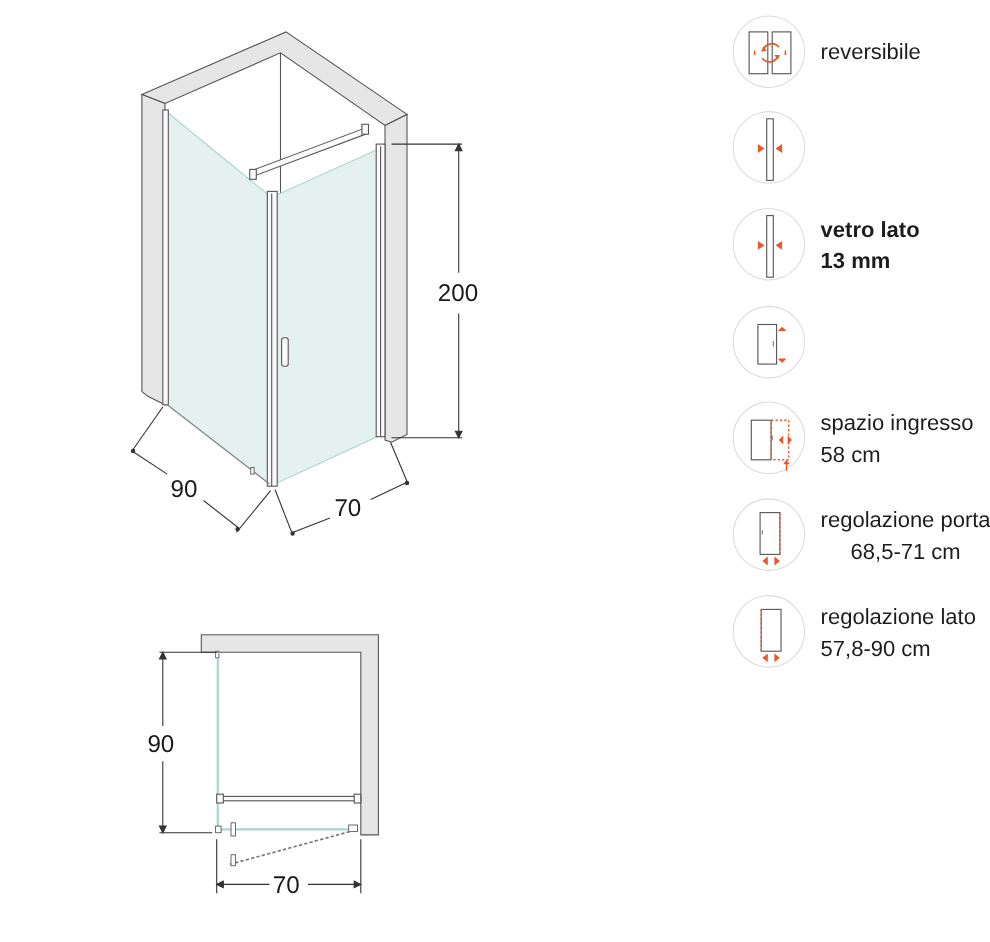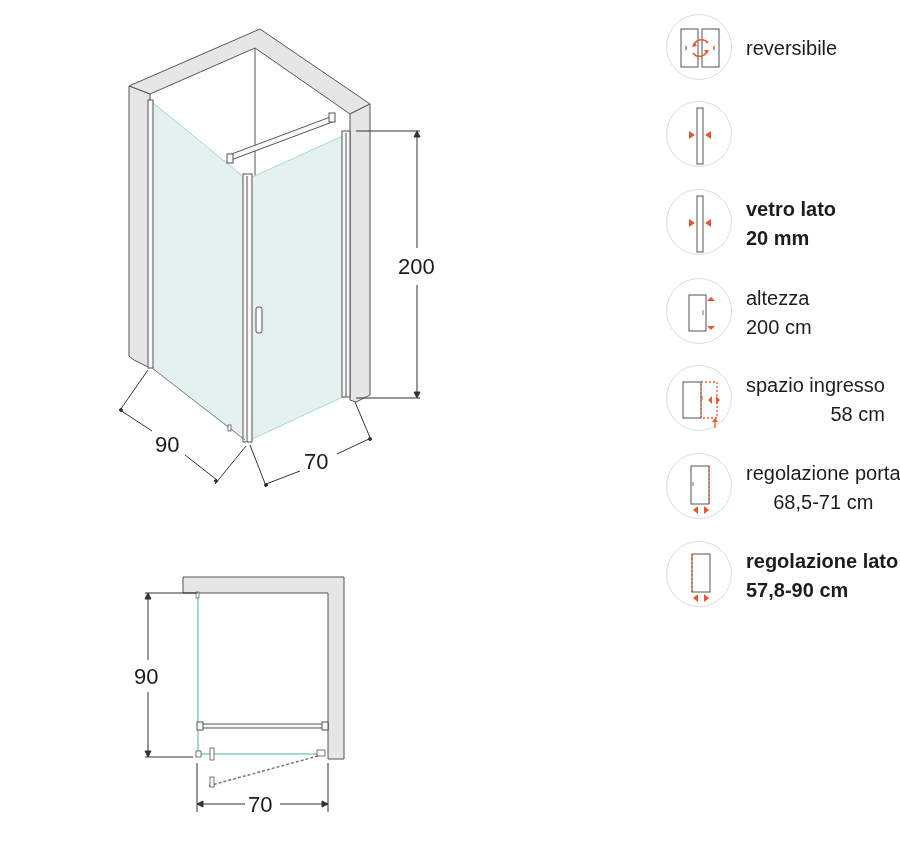--- a/index.html
+++ b/index.html
@@ -156,40 +156,36 @@
 <div class="feature" style="top:189px;font-weight:bold;">
   <div class="badge">
     <svg viewBox="0 0 66 66">
       <rect x="30" y="6" width="6" height="56" fill="none" stroke="#555" stroke-width="1"></rect>
       <polygon points="22,29 28,33 22,37" fill="#e8582a"></polygon>
       <polygon points="44,29 38,33 44,37" fill="#e8582a"></polygon>
     </svg>
   </div>
   <div class="text">
     <span>vetro lato</span>
-    <span>20 mm</span>
+    <span>13 mm</span>
   </div>
 </div>
 
 <div class="feature" style="top:278px;">
   <div class="badge">
     <svg viewBox="0 0 66 66">
       <rect x="22" y="16" width="17" height="36" fill="none" stroke="#555" stroke-width="1"></rect>
       <line x1="36" y1="31" x2="36" y2="36" stroke="#555" stroke-width="0.8"></line>
       <polygon points="44,18 48,22 40,22" fill="#e8582a"></polygon>
       <polygon points="44,51 48,47 40,47" fill="#e8582a"></polygon>
     </svg>
   </div>
-  <div class="text">
-    <span>altezza</span>
-    <span>200 cm</span>
-  </div>
-</div>
-
-<div class="feature" style="top:365px;text-align:right;">
+</div>
+
+<div class="feature" style="top:365px;">
   <div class="badge">
     <svg viewBox="0 0 66 66">
       <rect x="16" y="16" width="18" height="36" fill="none" stroke="#555" stroke-width="1"></rect>
       <rect x="34" y="16" width="16" height="36" fill="none" stroke="#e8582a" stroke-width="1.3" stroke-dasharray="2,2"></rect>
       <line x1="35" y1="30" x2="35" y2="34" stroke="#555" stroke-width="0.8"></line>
       <polygon points="41,34 45,30 45,38" fill="#e8582a"></polygon>
       <polygon points="53,34 49,30 49,38" fill="#e8582a"></polygon>
       <line x1="48" y1="54" x2="48" y2="62" stroke="#e8582a" stroke-width="1.3"></line>
       <polygon points="48,52 45,56 51,56" fill="#e8582a"></polygon>
     </svg>
@@ -209,21 +205,21 @@
       <polygon points="26,56 31,52 31,60" fill="#e8582a"></polygon>
       <polygon points="42,56 37,52 37,60" fill="#e8582a"></polygon>
     </svg>
   </div>
   <div class="text">
     <span>regolazione porta</span>
     <span>68,5-71 cm</span>
   </div>
 </div>
 
-<div class="feature" style="top:541px;font-weight:bold;">
+<div class="feature" style="top:541px;">
   <div class="badge">
     <svg viewBox="0 0 66 66">
       <rect x="25" y="12" width="18" height="38" fill="none" stroke="#555" stroke-width="1"></rect>
       <line x1="25" y1="12" x2="25" y2="50" stroke="#e8582a" stroke-width="1.3" stroke-dasharray="2,2"></line>
       <polygon points="26,56 31,52 31,60" fill="#e8582a"></polygon>
       <polygon points="42,56 37,52 37,60" fill="#e8582a"></polygon>
     </svg>
   </div>
   <div class="text">
     <span>regolazione lato</span>

